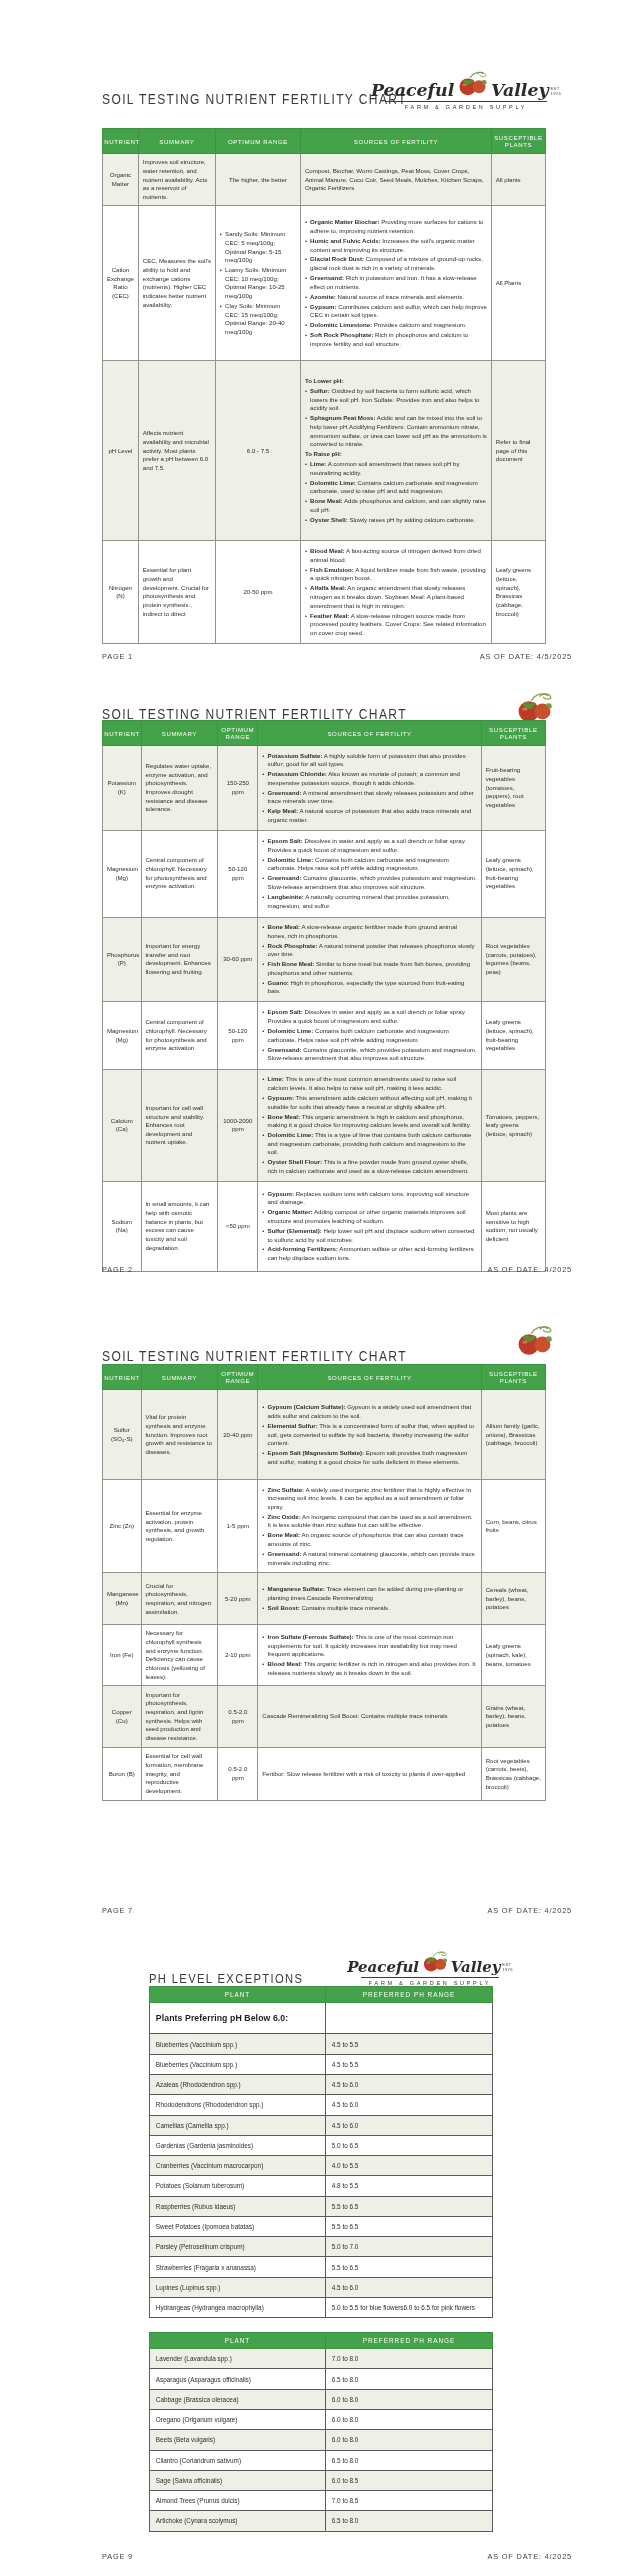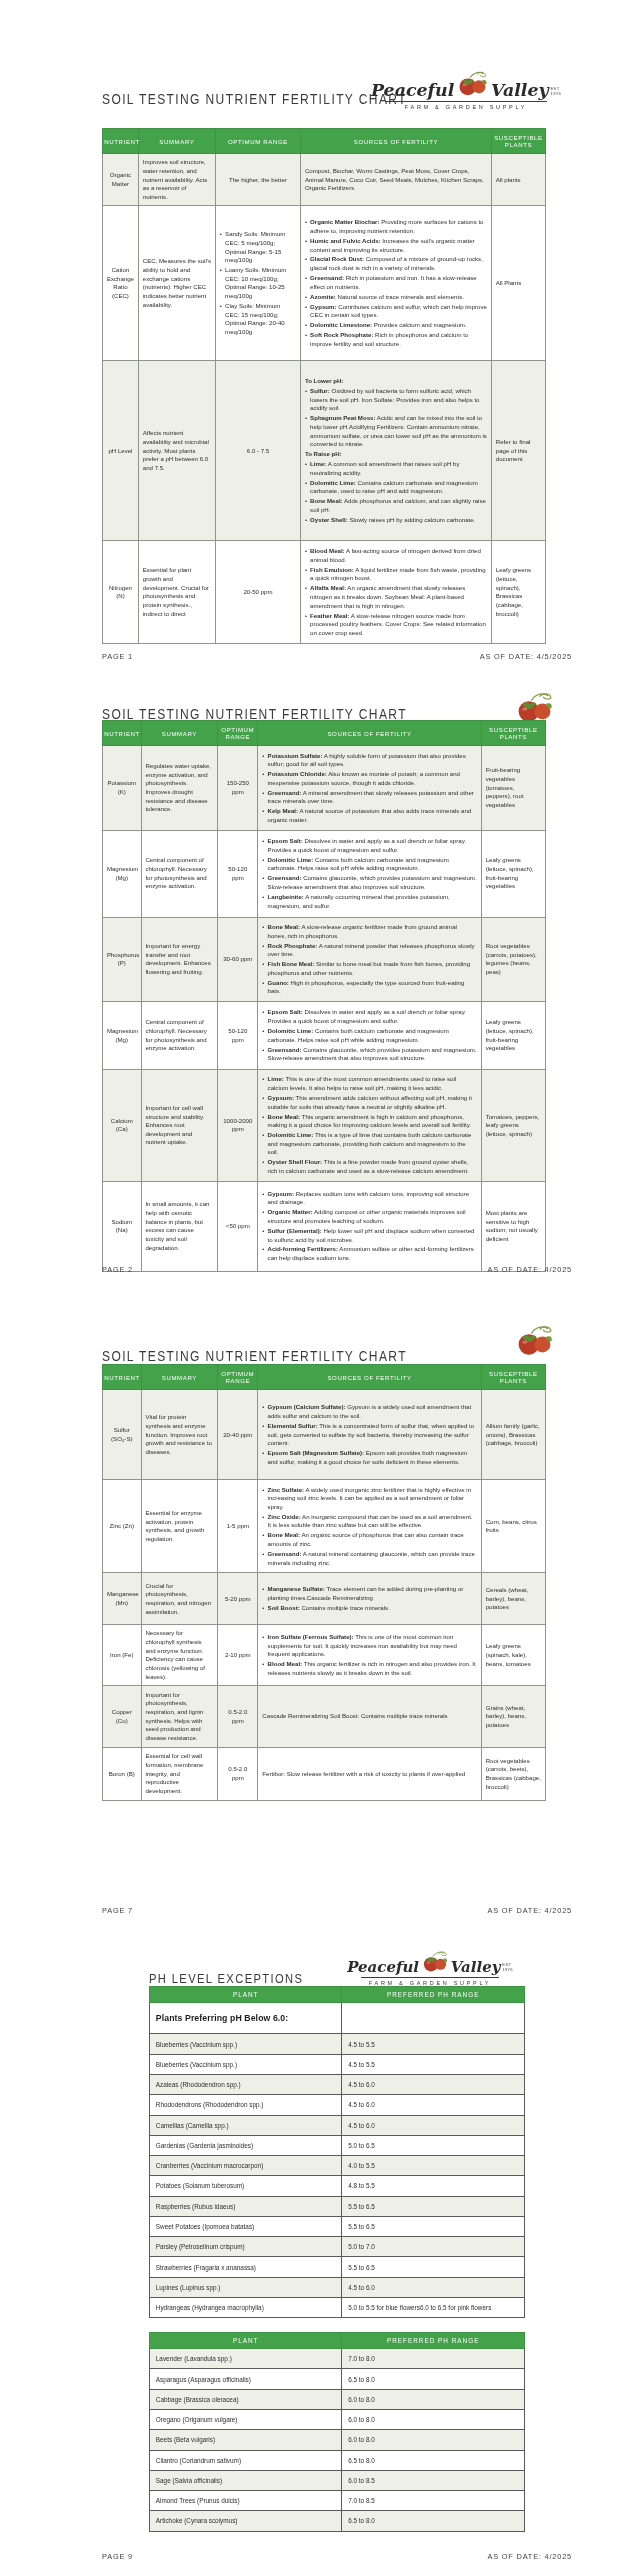--- a/index.html
+++ b/index.html
@@ -58,21 +58,21 @@
   .nt3{top:44px}
   .p3 tbody tr:nth-child(1){height:90px}
   .p3 tbody tr:nth-child(2){height:90px}
   .p3 tbody tr:nth-child(3){height:52px}
   .p3 tbody tr:nth-child(4){height:57px}
   .p3 tbody tr:nth-child(5){height:62px}
   .p3 tbody tr:nth-child(6){height:53px}
 
   
   .ph-wrap{position:absolute;left:149px;top:41px;width:344px;}
-  .ph-table{width:376px;border:1.3px solid #4a4a4a;margin-bottom:14px;background:#e5e5e5;padding-left:28px;}
+  .ph-table{width:344px;border:1.3px solid #4a4a4a;margin-bottom:14px;background:#e5e5e5;padding-left:28px;}
   .ph-table th{background:#44A24A;color:#fff;font-weight:400;font-size:6.4px;letter-spacing:1px;
     padding:3.9px 1.3px;border:0.6px solid #3e9343;text-align:center;}
   .ph-table td{border:1px solid #5a5a5a;font-size:6.4px;color:#2d2d2d;height:16.7px;padding:1.3px 5.8px;vertical-align:middle;}
   .ph-table tr.section-row td{background:#fff;height:28px;}
   .section-label{font-weight:bold;font-size:8.7px;color:#1c1c1c;letter-spacing:0.1px;}
 
   
   .footer{position:absolute;left:102px;right:72px;display:flex;justify-content:space-between;
     font-size:7.4px;letter-spacing:0.8px;color:#3f3f3f;margin-top:8px;}
   .f1{top:644px}.f2{top:594px}.f3{top:578px}.f4{top:599px}

